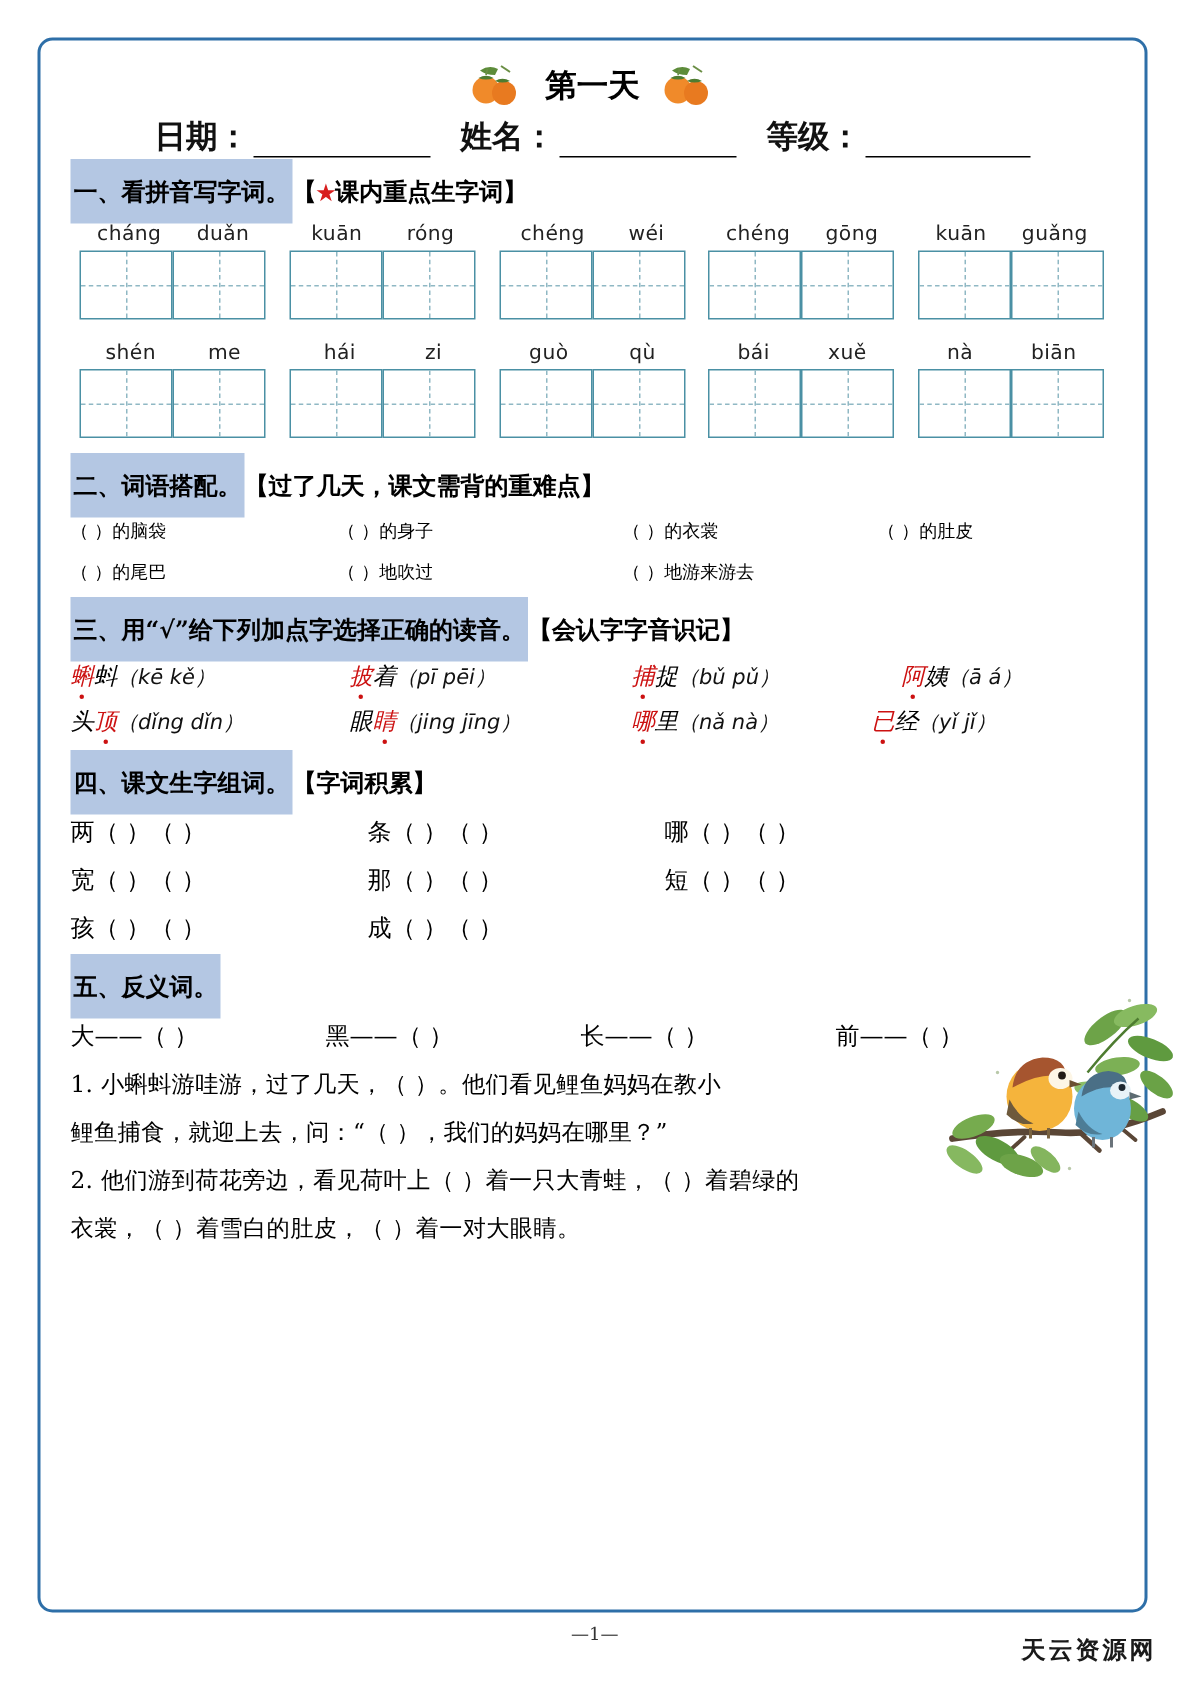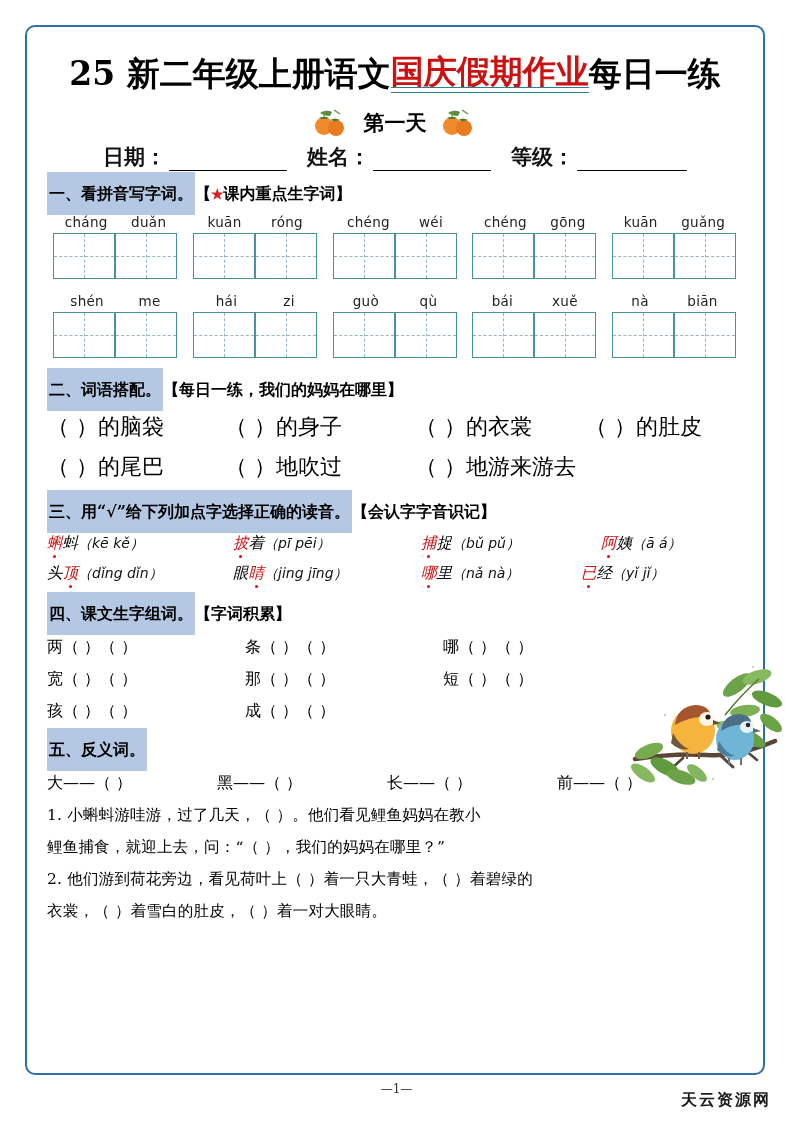--- a/index.html
+++ b/index.html
@@ -170,21 +170,21 @@
     border-left: 1px dashed #8fb8c4;
   }
   .tz-cell::after {
     content: "";
     position: absolute;
     top: 50%; left: 0; right: 0;
     border-top: 1px dashed #8fb8c4;
   }
 
   
-  .s2row { display: flex; margin-top: 10px; font-family:"DejaVu Serif","Liberation Serif",serif; font-size: 22px;}
+  .s2row { display: flex; margin-top: 10px; font-family:"DejaVu Serif","Liberation Serif",serif; font-size: 12px;}
   .s2item { white-space: nowrap; }
 
   
   .s3row {
     display: flex;
     margin-top: 9px;
     font-family: "DejaVu Serif", "Liberation Serif", serif;
     font-size: 15.5px;
     white-space: nowrap;
     align-items: baseline;
@@ -276,23 +276,20 @@
 </style>
 </head>
 <body>
 
 <div id="page">
 
   <div id="page-border"></div>
 
   <div class="content">
 
-    <div class="title-row">
-      <span class="title-seg">25 新二年级上册语文</span><span class="title-seg title-red">国庆假期作业</span><span class="title-seg">每日一练</span>
-    </div>
 
     <div class="day-row">
       <span class="persimmon">
         <svg viewBox="0 0 42 32" width="42" height="32">
           <path d="M10 6 Q16 2 22 5 L20 9 Q14 9 10 6 Z" fill="#5d8c3a"></path>
           <path d="M24 3 L30 7" stroke="#6b8f46" stroke-width="1.4" fill="none"></path>
           <circle cx="14" cy="19" r="9" fill="#f08a2a"></circle>
           <circle cx="26" cy="21" r="8" fill="#e87a20"></circle>
           <path d="M9 11 Q14 8 19 11 Q14 13 9 11 Z" fill="#4e7c31"></path>
           <path d="M20 13 Q25 10 30 13 Q25 15 20 13 Z" fill="#4e7c31"></path>
@@ -432,21 +429,21 @@
           <span>biān</span>
         </div>
         <div class="tianzi">
             <div class="tz-cell"></div>
             <div class="tz-cell"></div>
           </div>
       </div>
     </div>
 
     <div class="sec-head" style="margin-top:20px;">
-      <span class="sec-hl">二、词语搭配。</span><span class="sec-note">【每日一练，我们的妈妈在哪里】</span>
+      <span class="sec-hl">二、词语搭配。</span><span class="sec-note">【过了几天，课文需背的重难点】</span>
     </div>
 
     <div class="s2row">
       <span class="s2item" style="width:178px;">（      ）的脑袋</span>
       <span class="s2item" style="width:190px;">（        ）的身子</span>
       <span class="s2item" style="width:170px;">（      ）的衣裳</span>
       <span class="s2item">（      ）的肚皮</span>
     </div>
     <div class="s2row">
       <span class="s2item" style="width:178px;">（      ）的尾巴</span>

